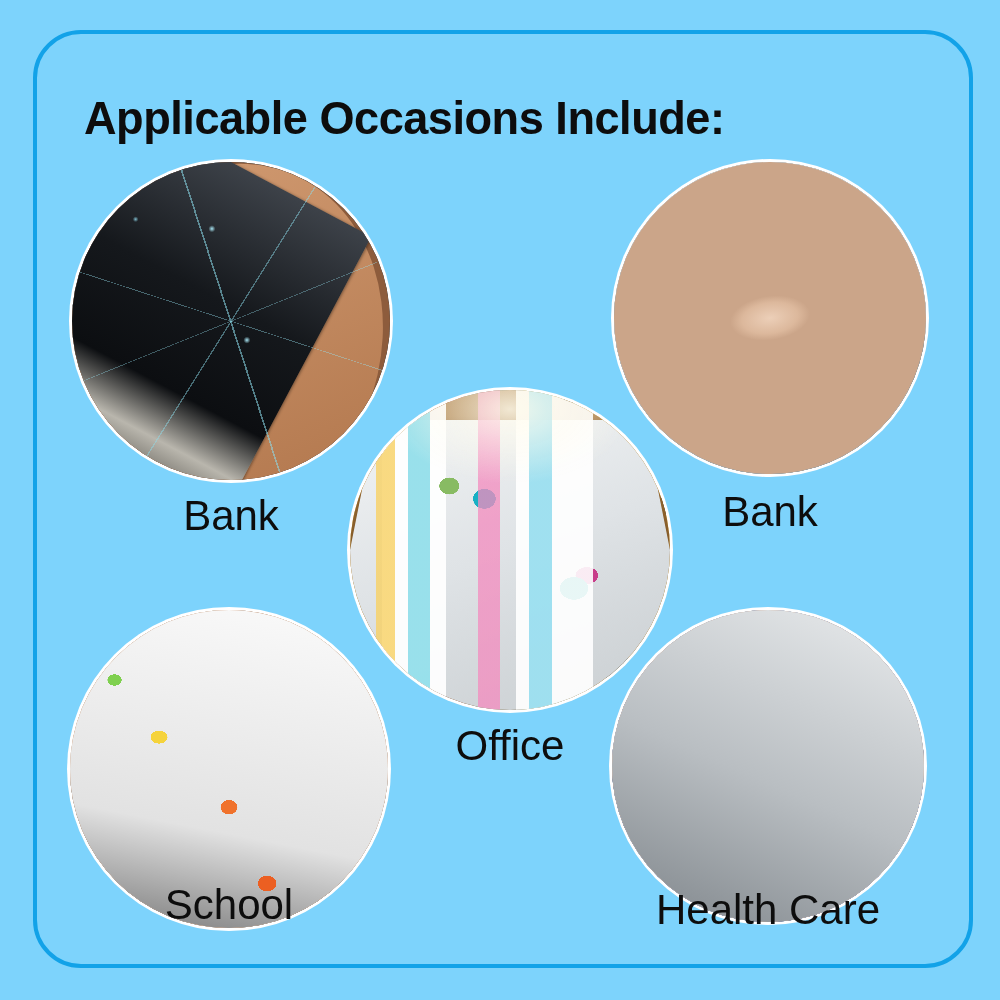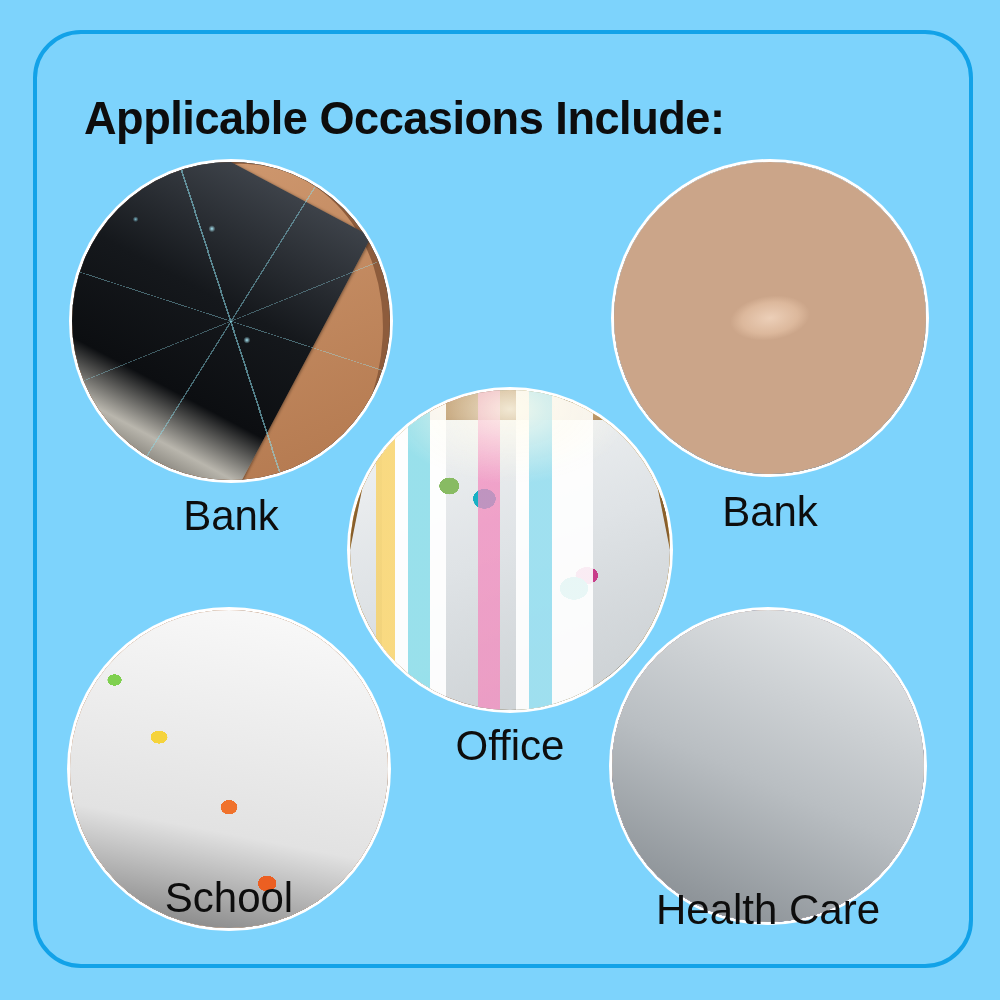--- a/index.html
+++ b/index.html
@@ -66,21 +66,21 @@
   #occ-home{left:614px;top:162px;width:312px;height:380px;}
   #occ-home .photo{width:312px;height:312px;}
   #occ-home .caption{top:326px;}
 
   #occ-office{left:350px;top:390px;width:320px;height:380px;}
   #occ-office .photo{width:320px;height:320px;}
   #occ-office .caption{top:332px;}
 
   #occ-school{left:70px;top:610px;width:318px;height:380px;}
   #occ-school .photo{width:318px;height:318px;}
-  #occ-school .caption{top:264px;}
+  #occ-school .caption{top:271px;}
 
   #occ-health{left:612px;top:610px;width:312px;height:380px;}
   #occ-health .photo{width:312px;height:312px;}
   #occ-health .caption{top:276px;}
 
   
   .bank-bg{
     background:
       linear-gradient(160deg,#1e4d5c 0%,#265f6e 18%,#46707a 34%,#8e9fa4 48%,#cfd6d8 60%,#e9eef0 72%,#f4f7f8 100%);
   }

